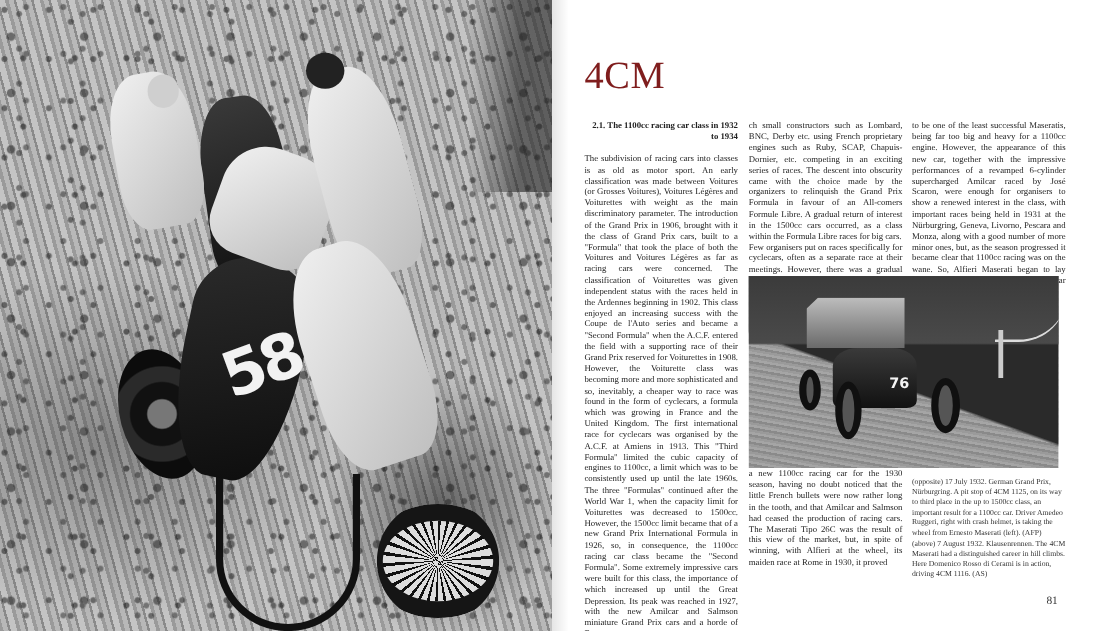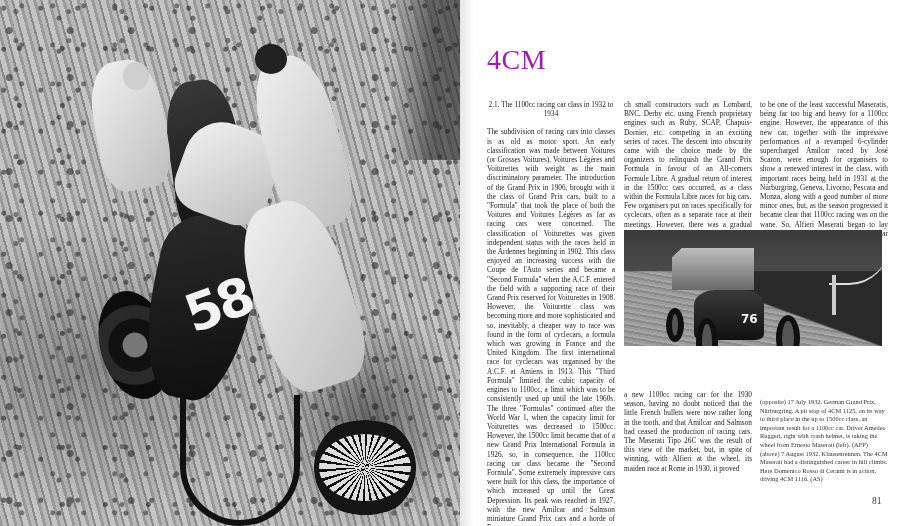--- a/index.html
+++ b/index.html
@@ -81,37 +81,37 @@
 
   
   .gutter {
     position: absolute; left: 460px; top: 0; width: 14px; height: 526px;
     background: linear-gradient(90deg, rgba(0,0,0,0.10), rgba(0,0,0,0));
   }
 
   
   .chapter-title {
     position: absolute; left: 487px; top: 44px;
-    font-size: 28px; font-weight: normal; letter-spacing: 0.5px; color: #a21caf;
+    font-size: 32px; font-weight: normal; letter-spacing: 0.5px; color: #7f1d1d;
   }
   .col {
     position: absolute; top: 100px; width: 128px;
     font-size: 7.3px; line-height: 9.2px; text-align: justify; color: #222;
     hyphens: manual;
   }
   .col p { margin: 0; }
   .col-1 { left: 487px; }
   .col-2 { left: 624px; }
   .col-3 { left: 760px; }
-  .section-heading { font-weight: normal; margin-bottom: 9px !important; text-align: center; }
+  .section-heading { font-weight: bold; margin-bottom: 9px !important; text-align: right; }
   .col-2-bottom { position: absolute; left: 624px; top: 390px; width: 128px;
     font-size: 7.3px; line-height: 9.2px; text-align: justify; color: #222; }
 
   .right-photo {
-    position: absolute; left: 624px; top: 230px; width: 258px; height: 116px; overflow: hidden;
+    position: absolute; left: 624px; top: 230px; width: 258px; height: 160px; overflow: hidden;
     background:
       linear-gradient(180deg, #3b3b3b 0%, #4a4a4a 35%, transparent 36%),
       linear-gradient(200deg, #2a2a2a 0 55%, transparent 56%),
       repeating-linear-gradient(10deg, #9a9a9a 0 2px, #8a8a8a 2px 4px, #a5a5a5 4px 6px);
   }
   .rp-tent {
     position: absolute; left: 48px; top: 18px; width: 82px; height: 42px;
     background: linear-gradient(180deg, #bdbdbd, #6a6a6a);
     clip-path: polygon(12% 0, 100% 0, 100% 100%, 0 100%, 0 22%);
   }

